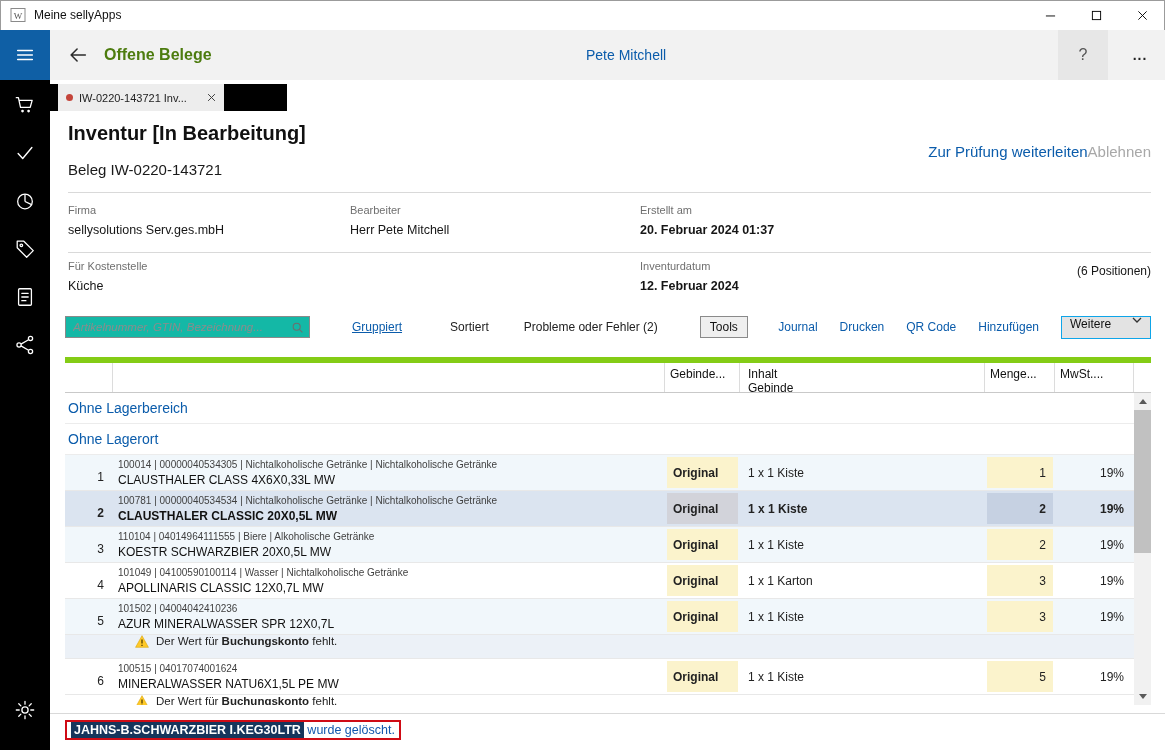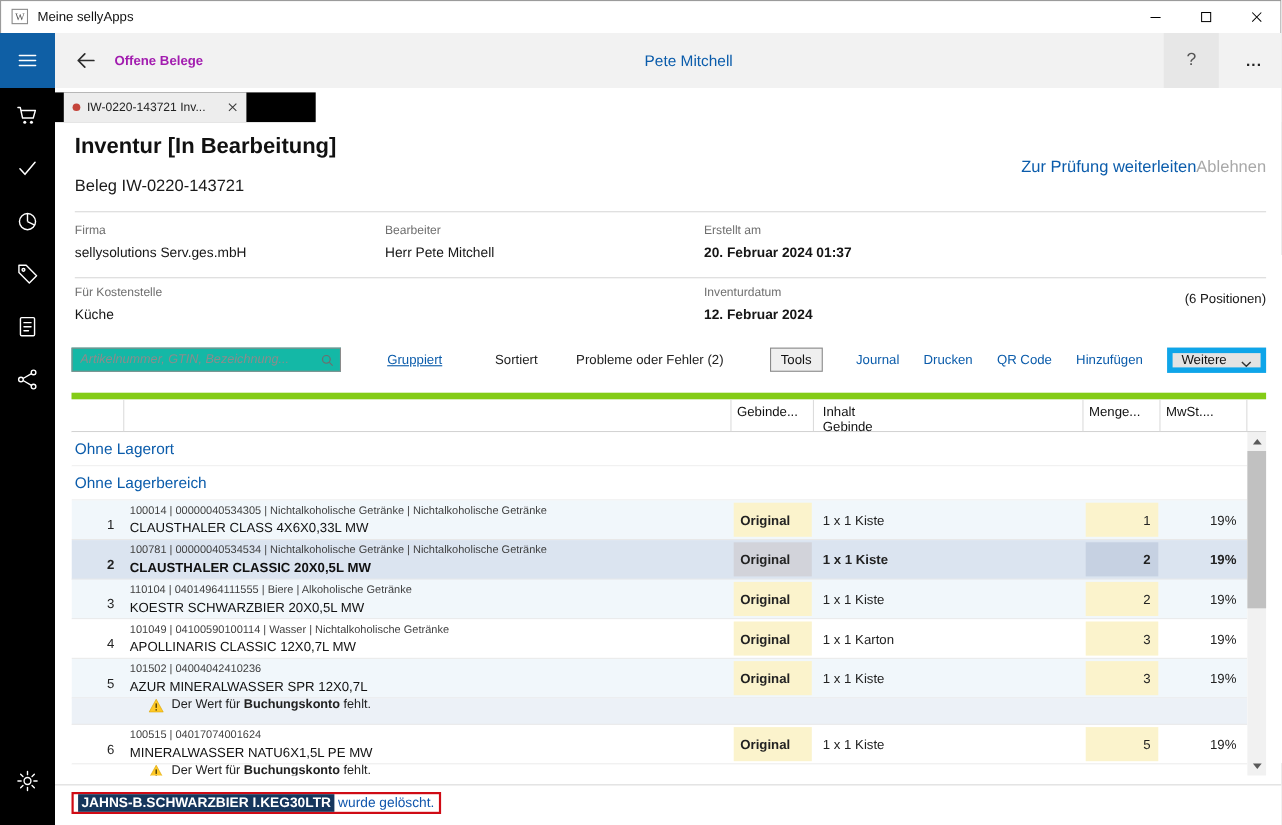--- a/index.html
+++ b/index.html
@@ -19,21 +19,21 @@
   .sidebar{position:relative;width:50px;background:#000;flex:none}
   .side-btn{position:absolute;left:0;width:50px;height:48px;display:flex;align-items:center;justify-content:center;cursor:pointer}
   .hamburger{top:0;height:50px;background:#0f5fa5}
   .s1{top:51px}.s2{top:99px}.s3{top:147px}.s4{top:195px}.s5{top:243px}.s6{top:291px}.s-gear{top:656px}
 
   .main{position:relative;flex:1;background:#fff}
 
   
   .appbar{position:absolute;top:0;left:0;right:0;height:50px;background:#f2f2f2;display:flex;align-items:center}
   .back-button{width:36px;height:36px;margin-left:10px;display:flex;align-items:center;justify-content:center;cursor:pointer}
-  .appbar-title{font-size:12px;font-weight:bold;margin-left:8px;color:#a21caf}
+  .appbar-title{font-size:16px;font-weight:bold;margin-left:8px;color:#4d7c0f}
   .appbar-user{position:absolute;left:536px;top:17px;font-size:14px;color:#0b5cab;cursor:pointer}
   .help-button{position:absolute;right:57px;top:0;width:50px;height:50px;background:#e7e7e7;display:flex;align-items:center;justify-content:center;font-size:16px;color:#555;cursor:pointer}
   .more-button{position:absolute;right:0;top:0;width:50px;height:50px;display:flex;align-items:center;justify-content:center;font-size:14px;font-weight:bold;letter-spacing:1px;color:#222;cursor:pointer}
 
   
   .tabbar{position:absolute;top:50px;left:0;right:0;height:31px;background:#fff}
   .tabstrip{position:absolute;left:0;bottom:0;width:237px;height:27px;background:#000}
   .tab{position:absolute;left:8px;top:0;width:166px;height:27px;background:#ededed;display:flex;align-items:center;padding:0 8px;font-size:11px;color:#222;cursor:pointer}
   .tab-dot{width:7px;height:7px;border-radius:50%;background:#c4443a;margin-right:6px;flex:none}
   .tab-label{white-space:nowrap;overflow:hidden}
@@ -63,21 +63,21 @@
   .search-box{position:relative;width:245px;height:22px;border:1px solid #8a8a8a;background:#14b8a6;flex:none}
   .search-input{position:absolute;inset:0;border:0;outline:0;padding:0 24px 0 7px;font-family:"Liberation Sans",sans-serif;font-size:11.5px;color:#333;background:transparent}
   .search-input::placeholder{color:#8c8c8c;font-style:italic}
   .search-icon{position:absolute;right:5px;top:4px;display:flex}
   .t-grouped{margin-left:42px;color:#0b5cab;text-decoration:underline;cursor:pointer}
   .t-sorted{margin-left:48px;color:#222;cursor:pointer}
   .t-problems{margin-left:35px;color:#222;cursor:pointer}
   .tools-button{margin-left:42px;height:22px;padding:0 9px;border:1px solid #8a8a8a;background:#efefef;display:flex;align-items:center;color:#111;cursor:pointer}
   .toolbar-links{margin-left:auto;display:flex;align-items:center;gap:22px}
   .tlink{color:#0b5cab;cursor:pointer}
-  .weitere-button{width:90px;height:23px;background:#e3e3e3;border:5px solid #0ea5e9;display:flex;align-items:flex-end;justify-content:space-between;padding:0 8px;color:#111;cursor:pointer}
+  .weitere-button{width:90px;height:23px;background:#e3e3e3;border:1px solid #0ea5e9;display:flex;align-items:flex-start;justify-content:space-between;padding:0 8px;color:#111;cursor:pointer}
 
   
   .grid-header{position:absolute;top:327px;left:15px;width:1086px;height:36px;border-top:6px solid #84cc16;border-bottom:1px solid #c9c9c9;display:flex;font-size:12px;color:#111}
   .gh{padding:4px 5px 0;border-right:1px solid #dcdcdc;line-height:14px}
   .gh-num{width:48px;flex:none}
   .gh-desc{width:552px;flex:none}
   .gh-geb{width:75px;flex:none}
   .gh-inh{width:245px;flex:none;padding-left:8px}
   .gh-men{width:70px;flex:none}
   .gh-mwst{width:79px;flex:none}
@@ -304,22 +304,22 @@
         <div class="gh gh-inh">
           <div>Inhalt</div>
           <div>Gebinde</div>
         </div>
         <div class="gh gh-men">Menge...</div>
         <div class="gh gh-mwst">MwSt....</div>
         <div class="gh gh-gap"></div>
       </div>
 
       <div class="grid-body">
+          <div class="grp">Ohne Lagerbereich</div>
           <div class="grp">Ohne Lagerort</div>
-          <div class="grp">Ohne Lagerbereich</div>
           <div class="grow tint">
             <div class="c-num">1</div>
             <div class="c-desc">
               <div class="meta">100014 | 00000040534305 | Nichtalkoholische Getränke | Nichtalkoholische Getränke</div>
               <div class="name">CLAUSTHALER CLASS 4X6X0,33L MW</div>
             </div>
             <div class="c-geb">
               <div class="pill">Original</div>
             </div>
             <div class="c-inh">1 x 1 Kiste</div>

